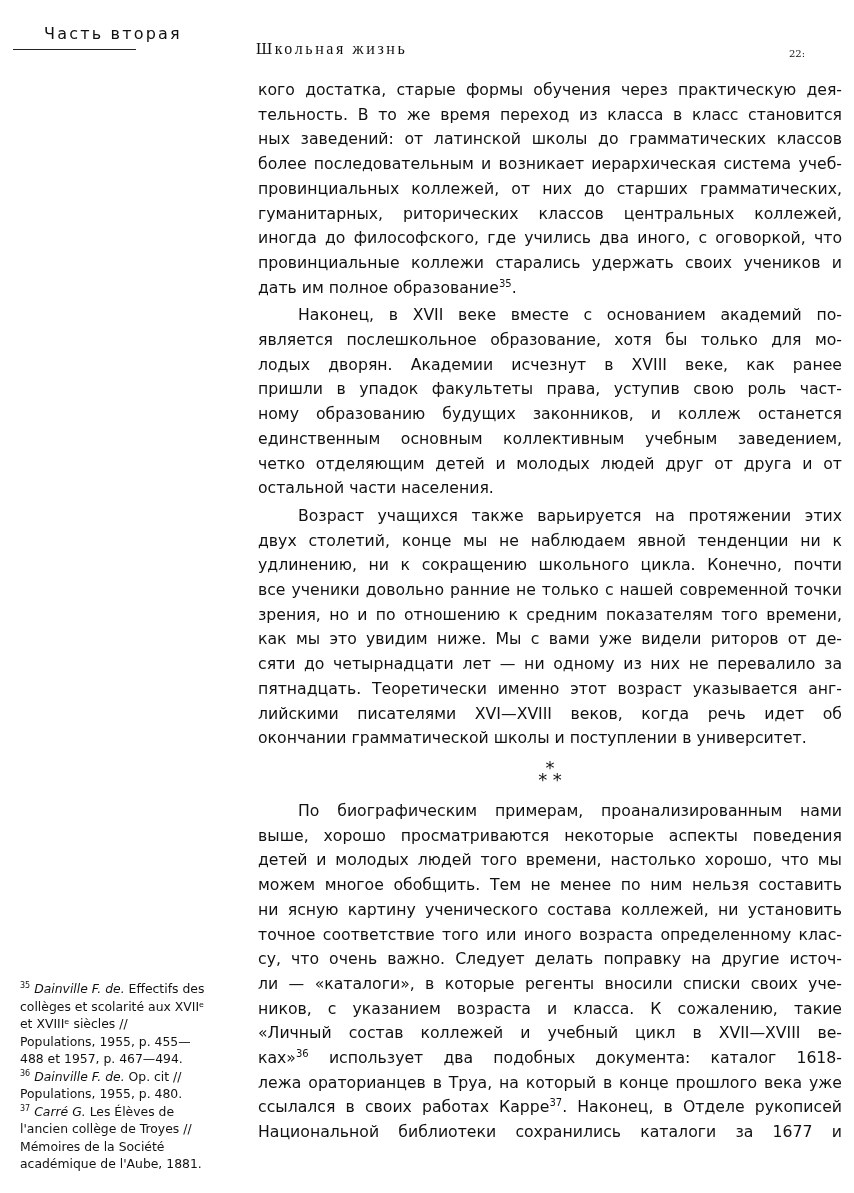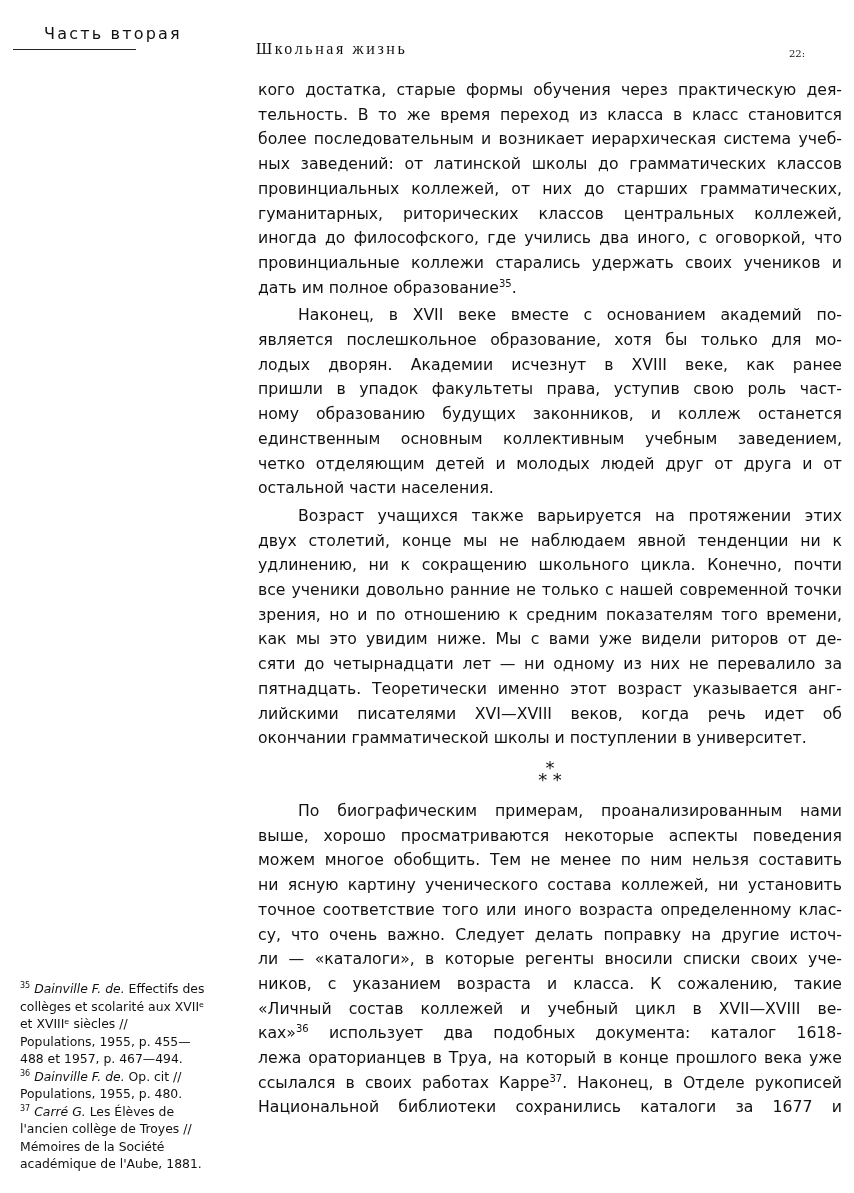--- a/index.html
+++ b/index.html
@@ -29,22 +29,22 @@
   <span class="hdr-part">Часть вторая</span>
   <span class="hdr-chapter">Школьная жизнь</span>
   <span class="hdr-page">22:</span>
   <div class="hdr-rule"></div>
 </div>
 
 <div class="main">
   <p id="p1">
       <span class="line"><span>кого достатка, старые формы обучения через практическую дея-</span></span>
       <span class="line"><span>тельность. В то же время переход из класса в класс становится</span></span>
+      <span class="line"><span>ных заведений: от латинской школы до грамматических классов</span></span>
       <span class="line"><span>более последовательным и возникает иерархическая система учеб-</span></span>
-      <span class="line"><span>ных заведений: от латинской школы до грамматических классов</span></span>
       <span class="line"><span>провинциальных коллежей, от них до старших грамматических,</span></span>
       <span class="line"><span>гуманитарных, риторических классов центральных коллежей,</span></span>
       <span class="line"><span>иногда до философского, где учились два иного, с оговоркой, что</span></span>
       <span class="line"><span>провинциальные коллежи старались удержать своих учеников и</span></span>
       <span class="line last"><span>дать им полное образование</span><sup>35</sup><span>.</span></span>
     </p>
   <p id="p2">
       <span class="line indent">Наконец, в XVII веке вместе с основанием академий по-</span>
       <span class="line">является послешкольное образование, хотя бы только для мо-</span>
       <span class="line">лодых дворян. Академии исчезнут в XVIII веке, как ранее</span>
@@ -66,20 +66,21 @@
       <span class="line">лийскими писателями XVI—XVIII веков, когда речь идет об</span>
       <span class="line last">окончании грамматической школы и поступлении в университет.</span>
     </p>
   <div class="stars">
     <span class="s1">*</span>
     <span>* *</span>
   </div>
   <p id="p4">
       <span class="line indent">По биографическим примерам, проанализированным нами</span>
       <span class="line">выше, хорошо просматриваются некоторые аспекты поведения</span>
+      <span class="line">детей и молодых людей того времени, настолько хорошо, что мы</span>
       <span class="line">можем многое обобщить. Тем не менее по ним нельзя составить</span>
       <span class="line">ни ясную картину ученического состава коллежей, ни установить</span>
       <span class="line">точное соответствие того или иного возраста определенному клас-</span>
       <span class="line">су, что очень важно. Следует делать поправку на другие источ-</span>
       <span class="line">ли — «каталоги», в которые регенты вносили списки своих уче-</span>
       <span class="line">ников, с указанием возраста и класса. К сожалению, такие</span>
       <span class="line">«Личный состав коллежей и учебный цикл в XVII—XVIII ве-</span>
       <span class="line"><span>ках»</span><sup>36</sup><span> использует два подобных документа: каталог 1618-</span></span>
       <span class="line">лежа ораторианцев в Труа, на который в конце прошлого века уже</span>
       <span class="line"><span>ссылался в своих работах Карре</span><sup>37</sup><span>. Наконец, в Отделе рукописей</span></span>

